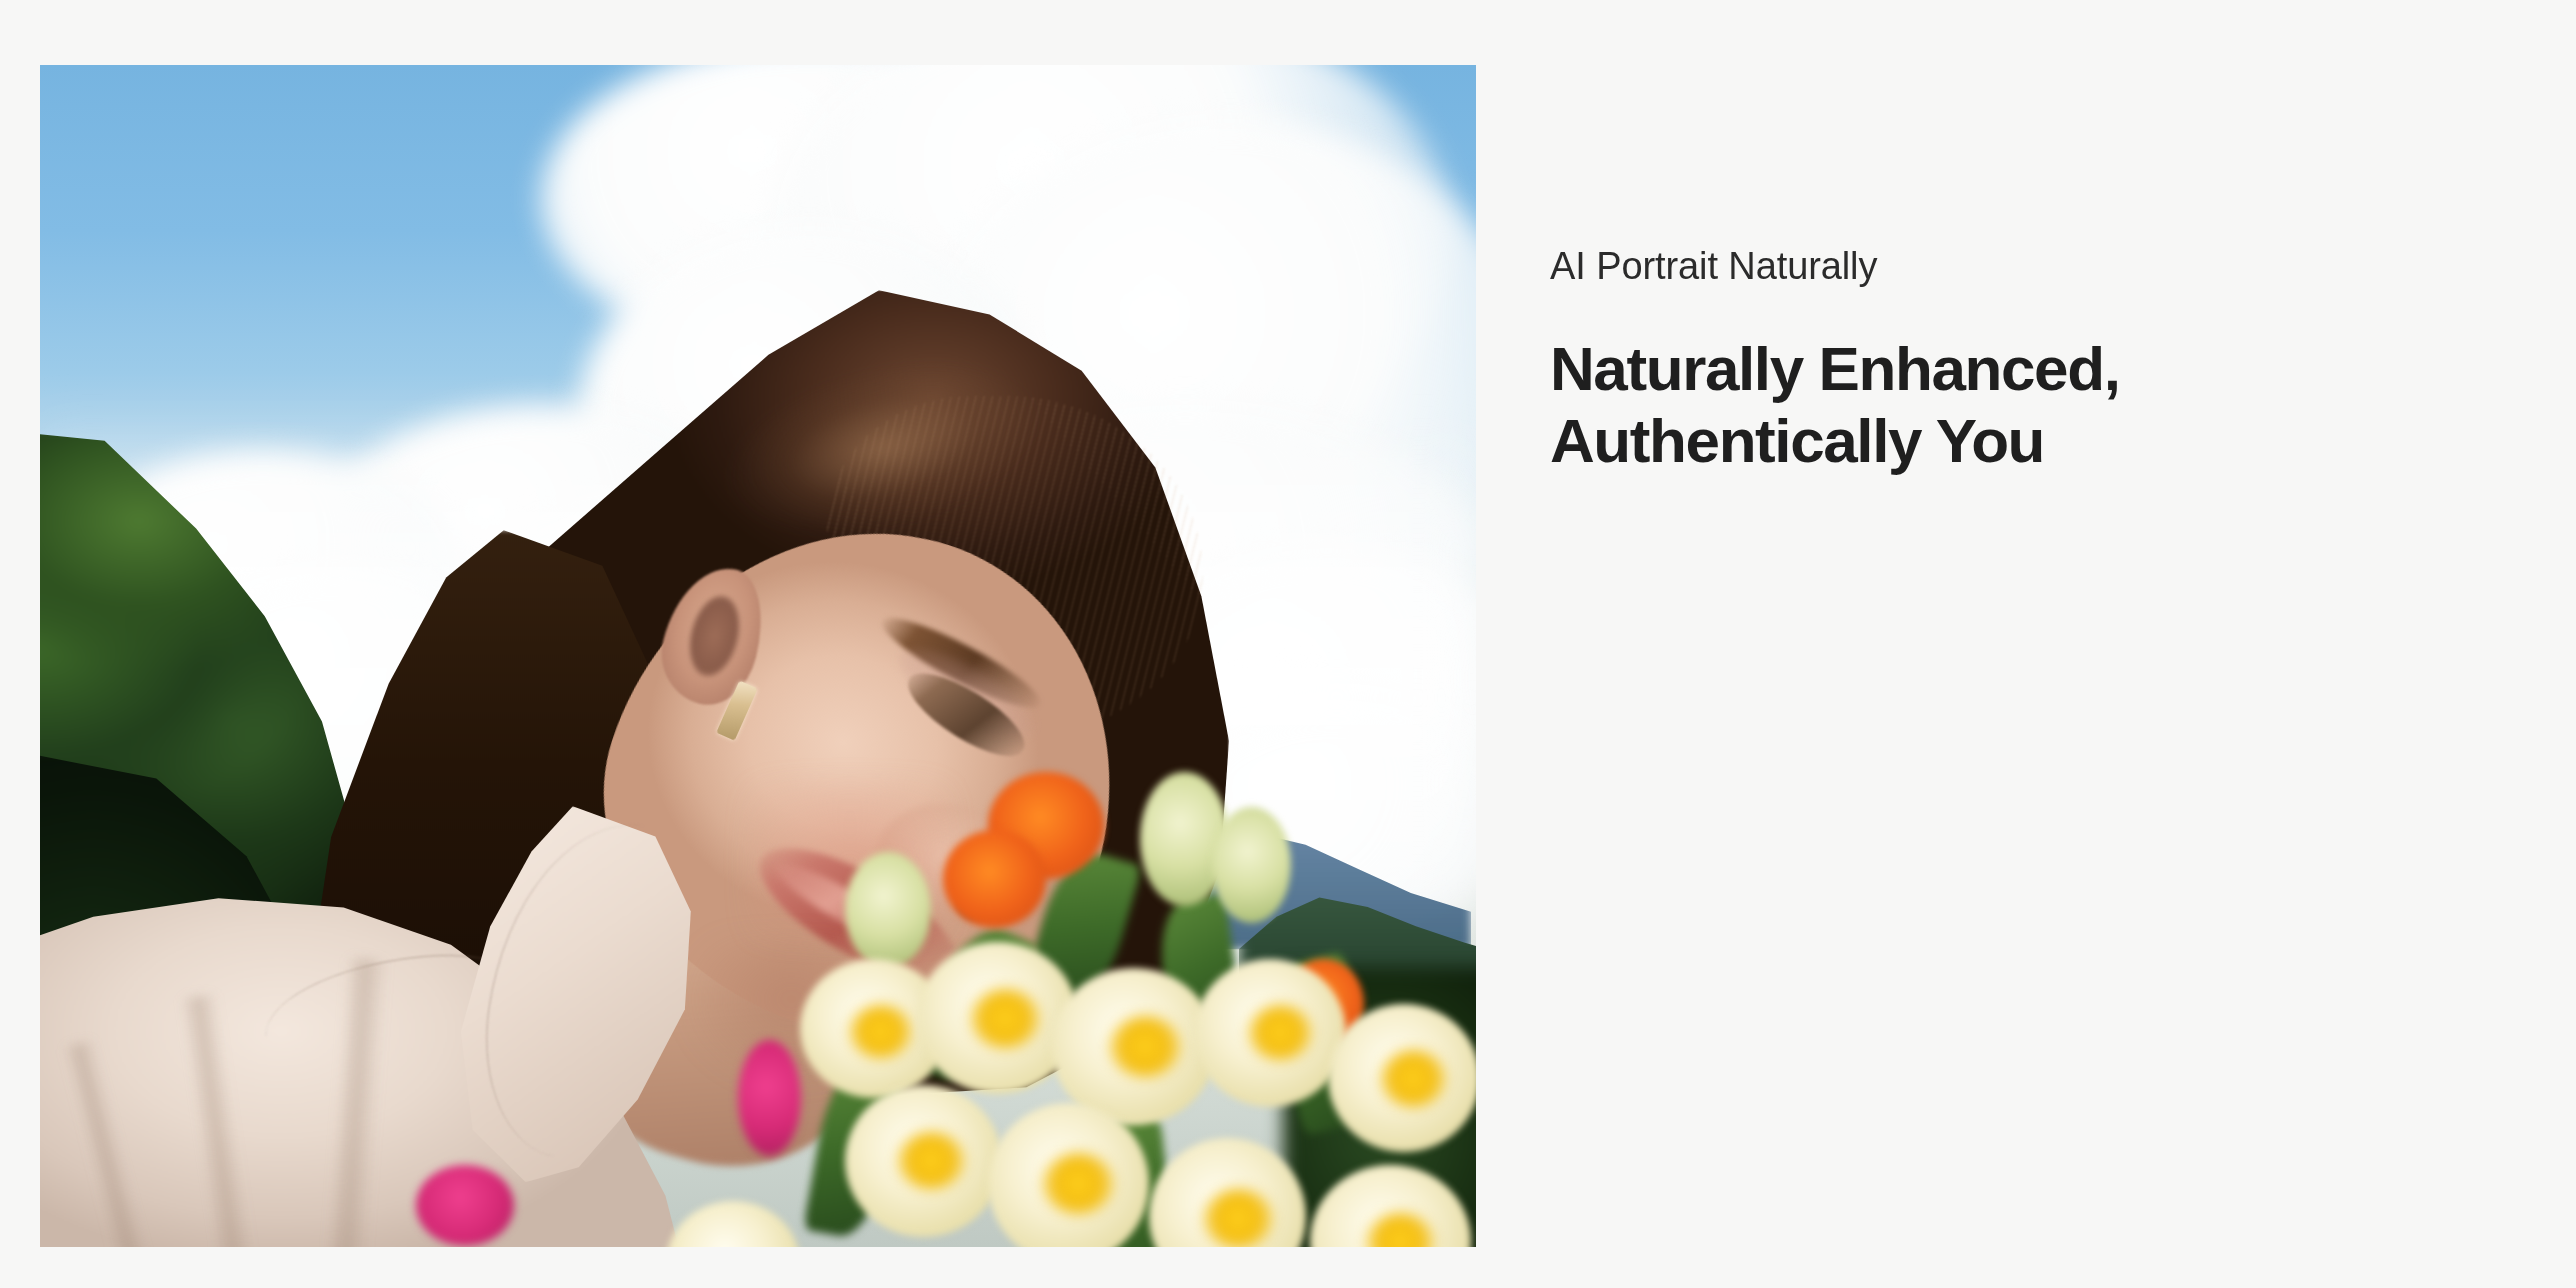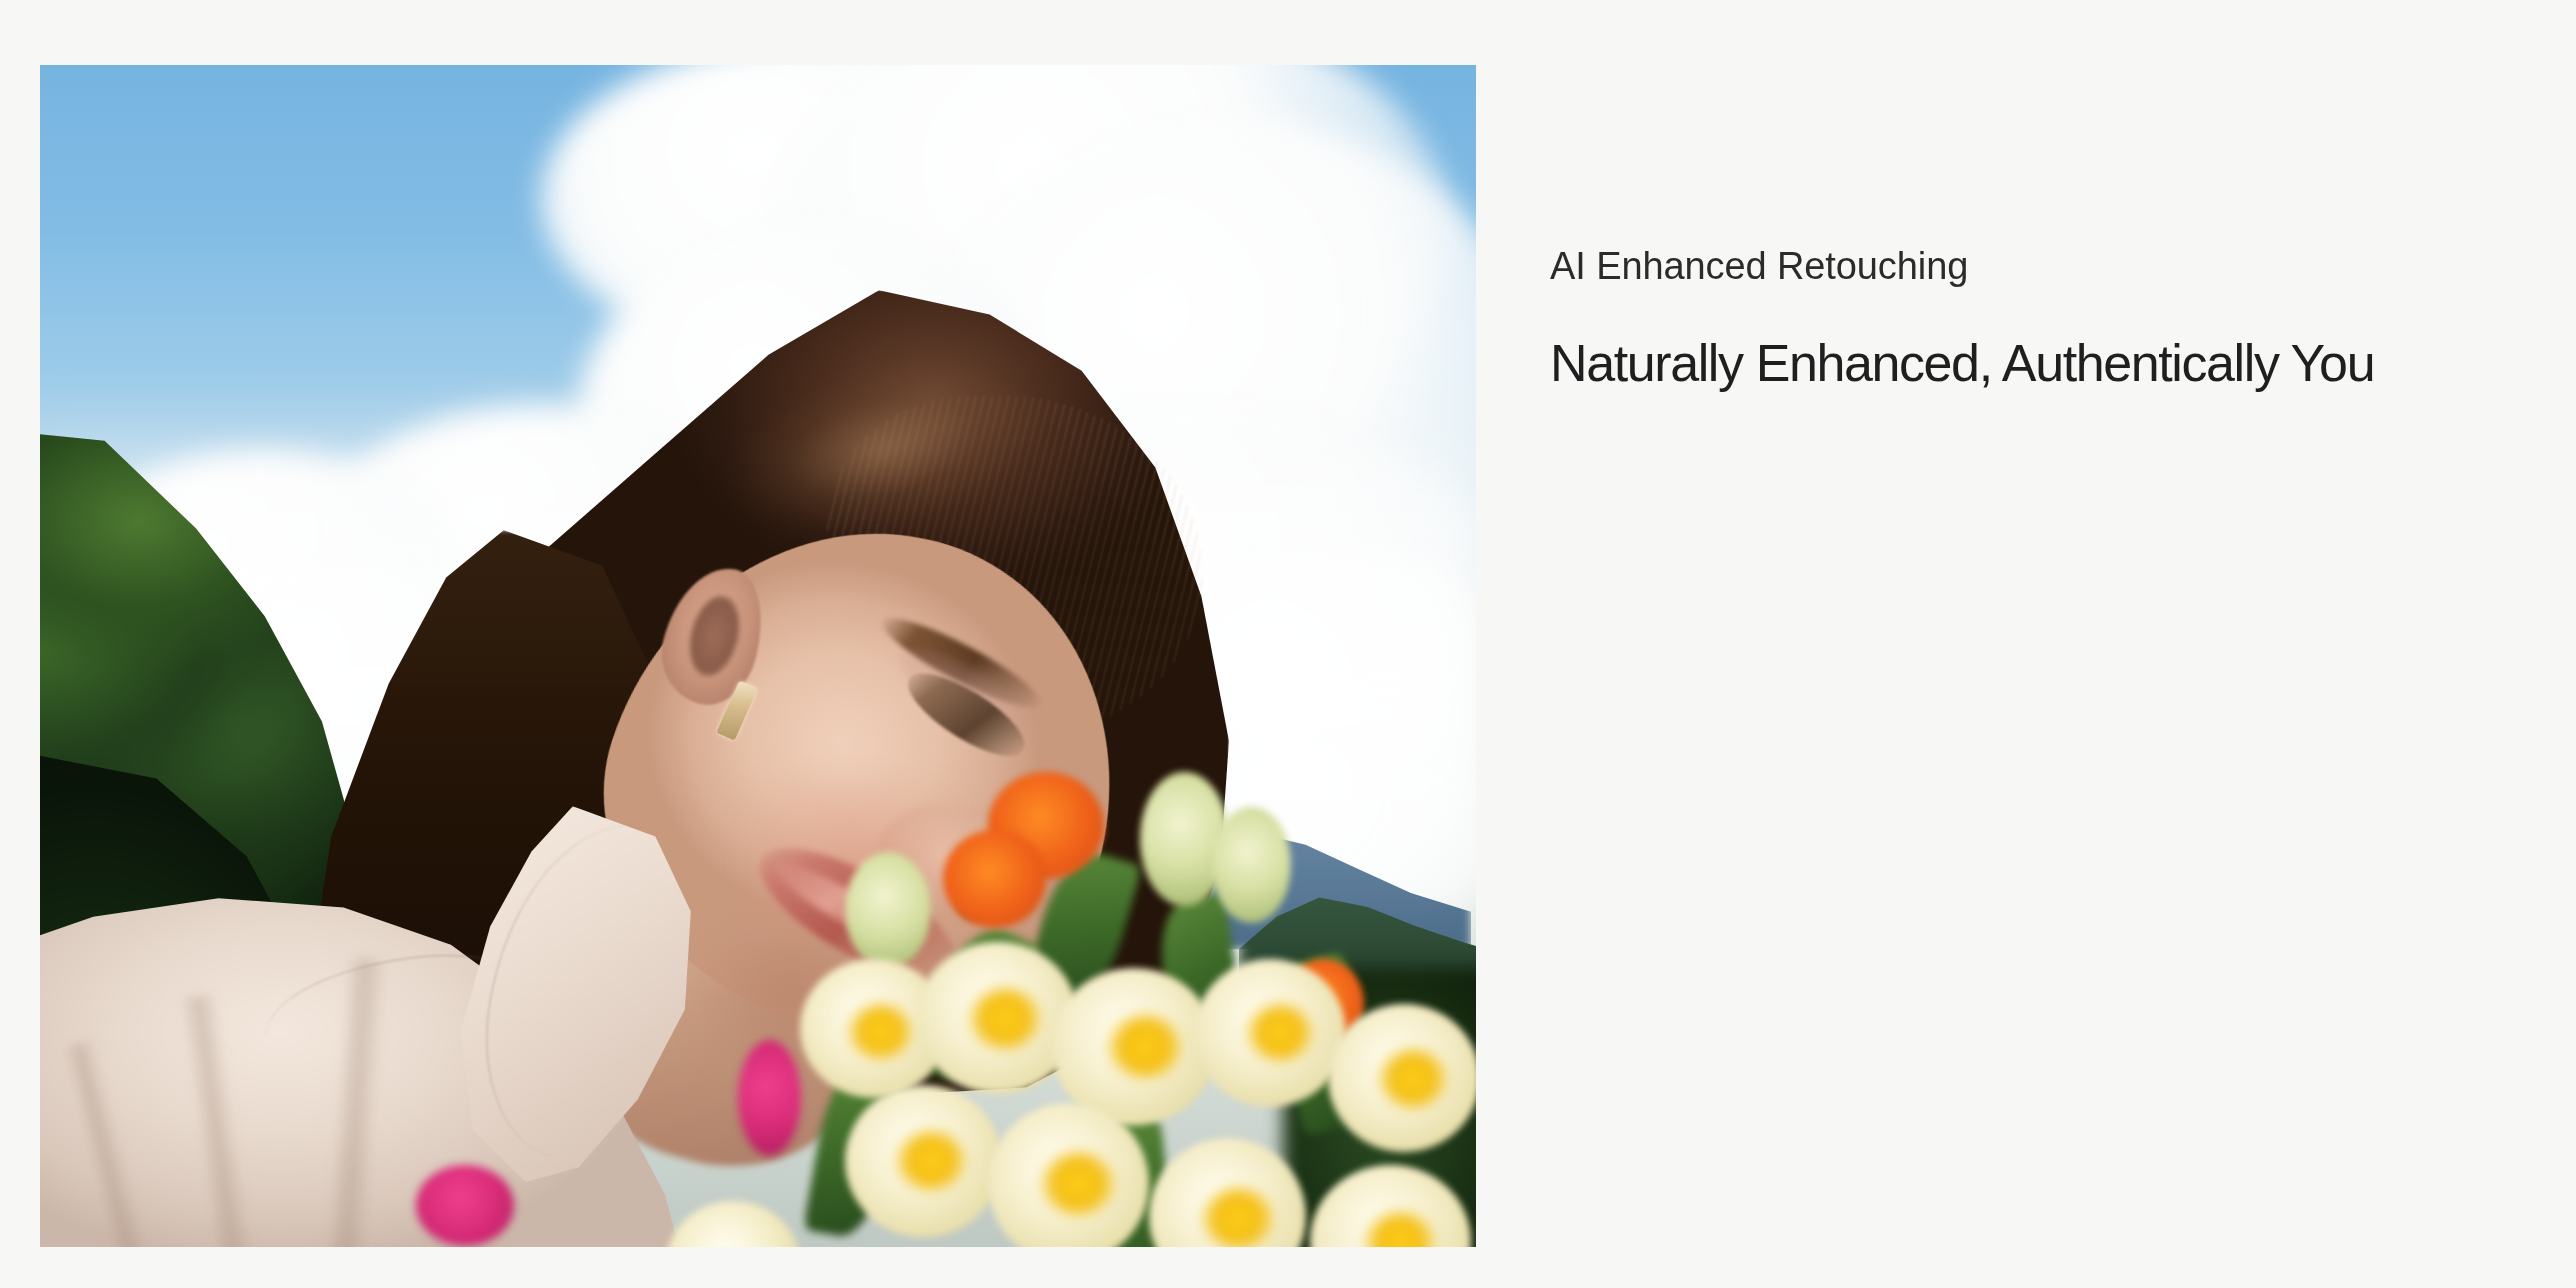--- a/index.html
+++ b/index.html
@@ -462,23 +462,23 @@
     letter-spacing: -0.1px;
     color: #2b2b2b;
     white-space: nowrap;
   }
   .headline {
     position: absolute;
     top: 333px;
     left: 0;
     width: 903px;
     margin: 0;
-    font-size: 52px;
+    font-size: 62px;
     line-height: 1.16;
-    font-weight: 400;
+    font-weight: 700;
     letter-spacing: -1.4px;
     color: #1f1f1f;
   }
   .body-copy {
     position: absolute;
     top: 597px;
     left: 0;
     width: 894px;
     margin: 0;
     font-size: 39px;
@@ -595,20 +595,20 @@
         <div class="blossom cream" style="left:1270px;top:1100px;width:161px;height:152px;"></div>
         <div class="blossom yellow-core" style="left:1326px;top:1147px;width:68px;height:59px;"></div>
 
         <div class="blossom cream" style="left:626px;top:1136px;width:134px;height:125px;"></div>
       </div>
 
     </div>
   </figure>
 
   <div class="text-col">
-    <div class="eyebrow">AI Enhanced Retouching</div>
+    <div class="eyebrow">AI Portrait Naturally</div>
 
     <h2 class="headline">Naturally Enhanced, Authentically You</h2>
 
   </div>
 
 </section>
 
 
 </body></html>

